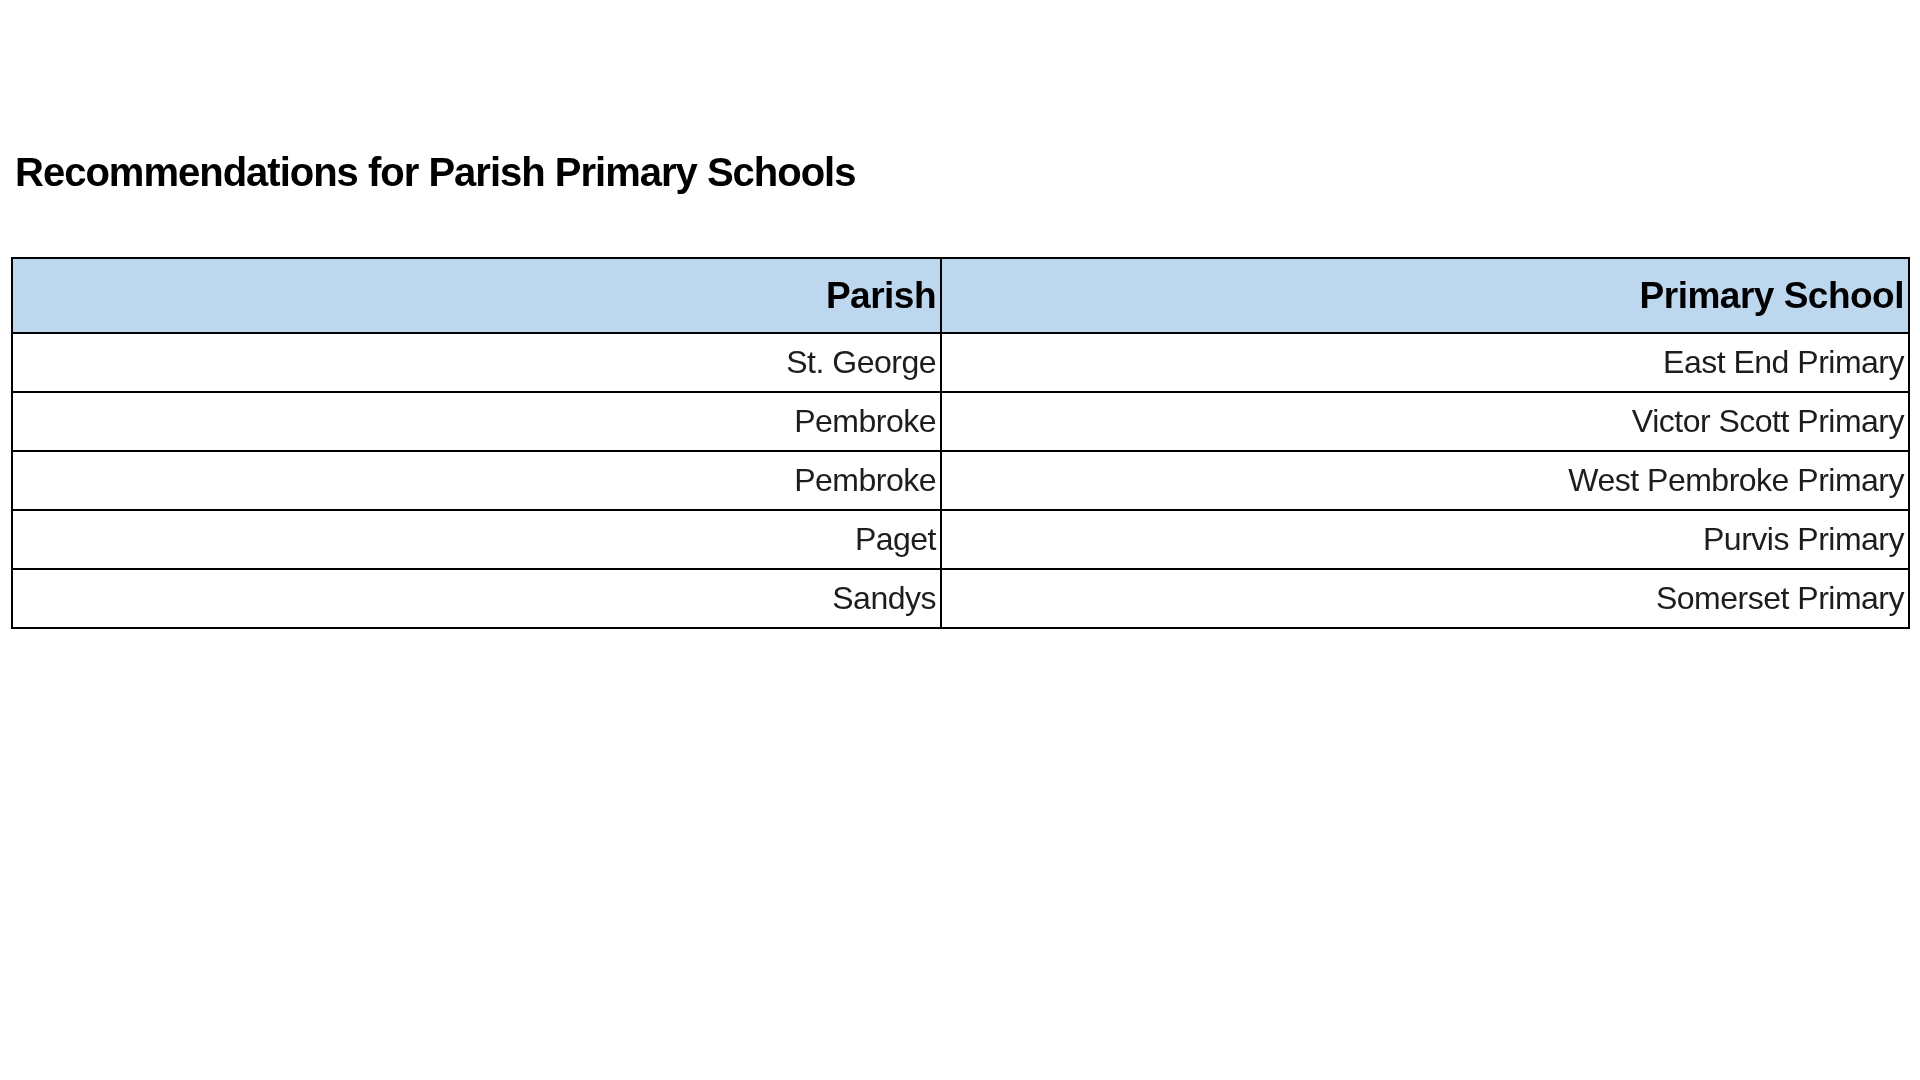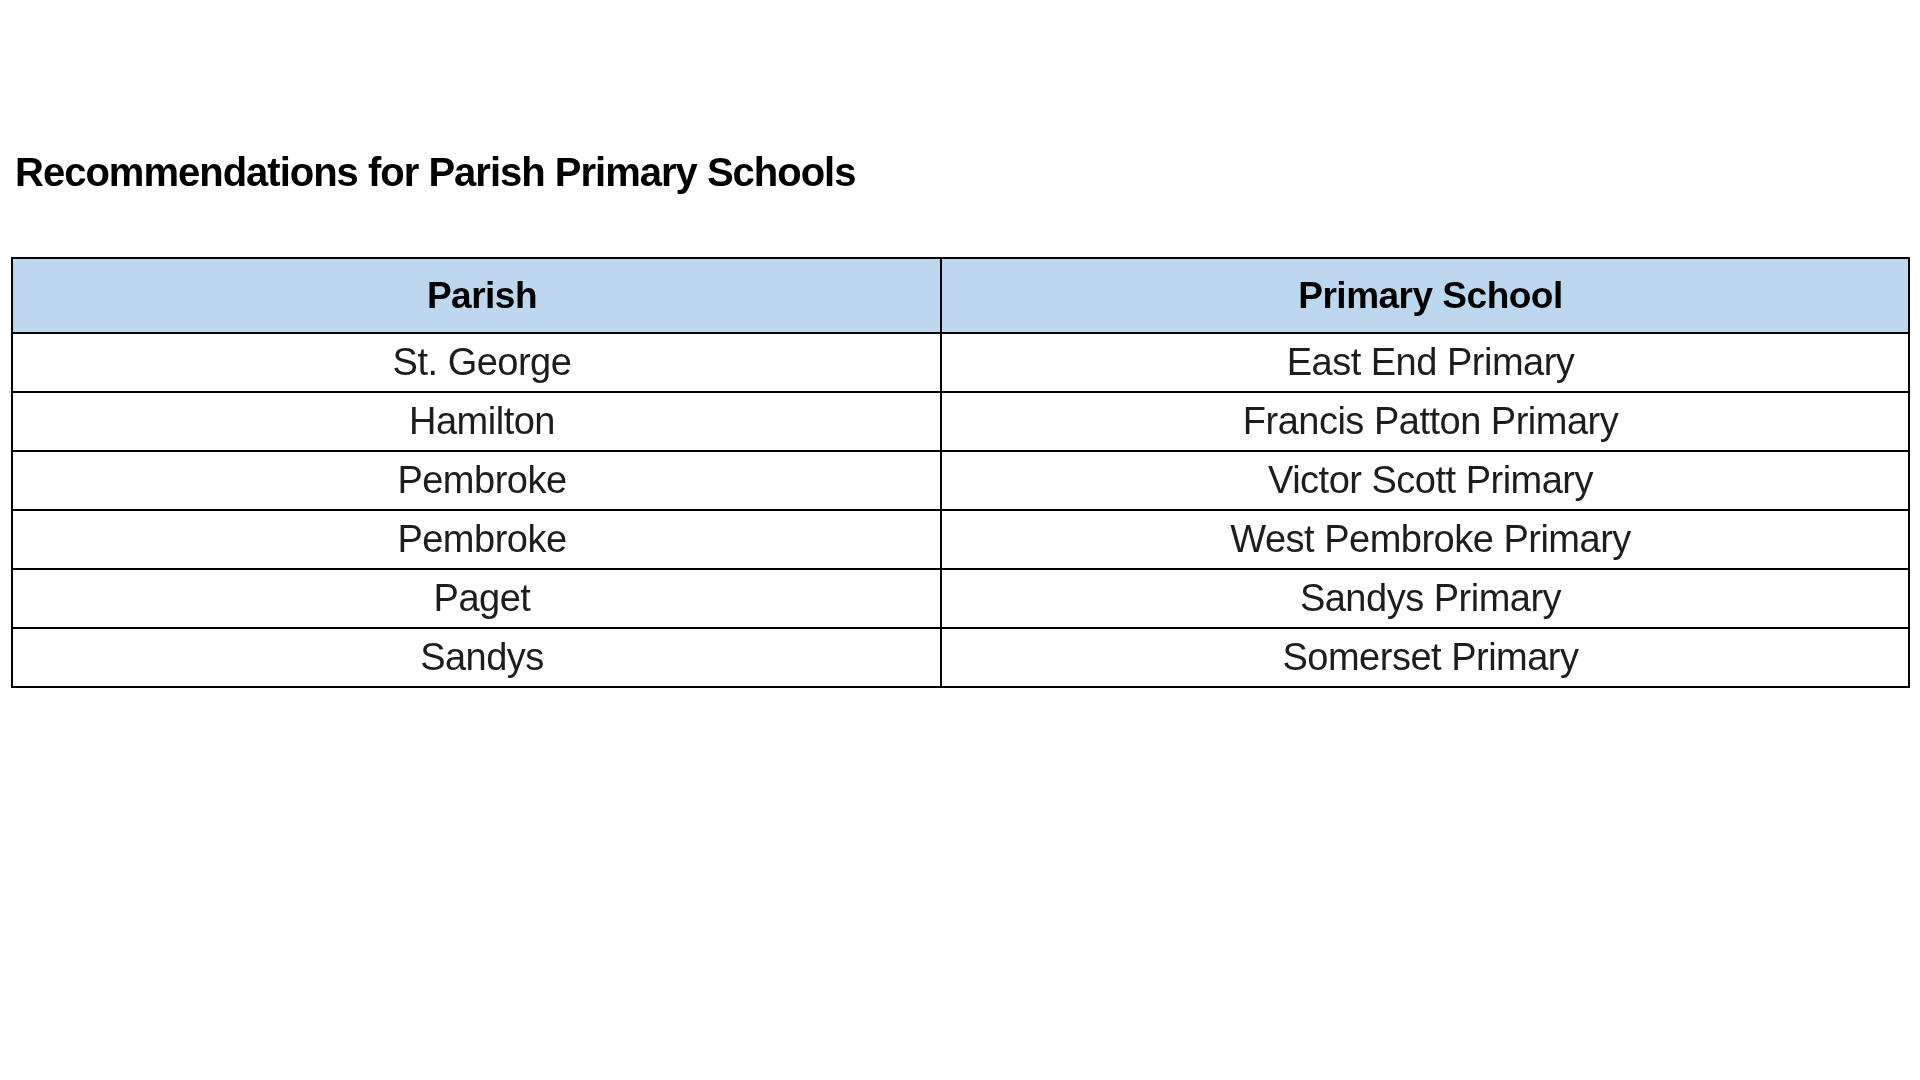--- a/index.html
+++ b/index.html
@@ -34,37 +34,37 @@
     top: 257px;
     width: 1897px;
     border-collapse: collapse;
     table-layout: fixed;
   }
   .col-parish  { width: 929px; }
   .col-school  { width: 968px; }
   table.rec-table th,
   table.rec-table td {
     border: 2px solid var(--border-color, #000000);
-    padding: 0 12px 0 23px;
-    text-align: center;
+    padding: 0 4px 0 23px;
+    text-align: right;
     vertical-align: middle;
     white-space: nowrap;
     overflow: hidden;
   }
   table.rec-table thead th {
     height: 73px;
     background: var(--header-bg, #bdd7ee);
     font-size: 37px;
     font-weight: 700;
     color: var(--header-text, #000000);
     letter-spacing: -0.5px;
   }
   table.rec-table tbody td {
     height: 57px;
-    font-size: 38px;
+    font-size: 32px;
     font-weight: 400;
     color: var(--cell-text, #1d1d1f);
     letter-spacing: -0.5px;
   }
 </style>
 </head>
 <body>
 
 <div class="page">
 
@@ -80,34 +80,30 @@
         <th>Parish</th>
         <th>Primary School</th>
       </tr>
     </thead>
     <tbody id="table-body">
         <tr>
           <td>St. George</td>
           <td>East End Primary</td>
         </tr>
         <tr>
-          <td>Hamilton</td>
-          <td>Francis Patton Primary</td>
-        </tr>
-        <tr>
           <td>Pembroke</td>
           <td>Victor Scott Primary</td>
         </tr>
         <tr>
           <td>Pembroke</td>
           <td>West Pembroke Primary</td>
         </tr>
         <tr>
           <td>Paget</td>
-          <td>Sandys Primary</td>
+          <td>Purvis Primary</td>
         </tr>
         <tr>
           <td>Sandys</td>
           <td>Somerset Primary</td>
         </tr>
       </tbody>
   </table>
 
 </div>
 

